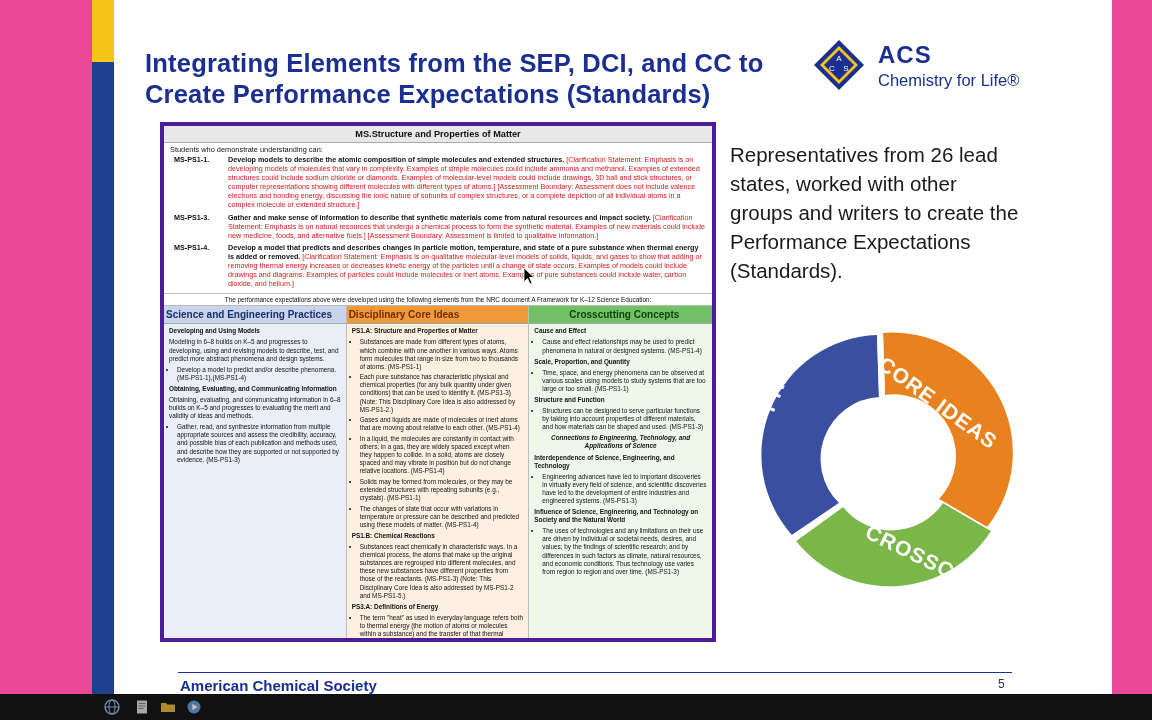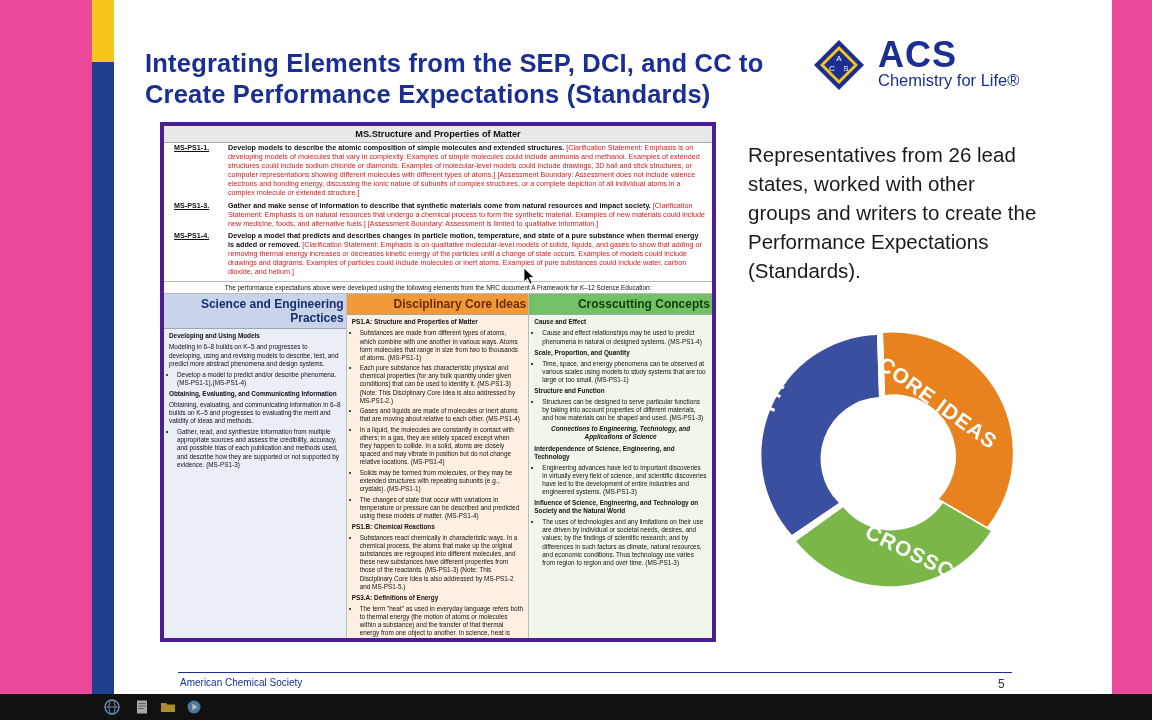--- a/index.html
+++ b/index.html
@@ -9,67 +9,67 @@
   .bar-yellow{position:absolute;left:92px;top:0;width:22px;height:62px;background:#f5c518;}
   .bar-blue{position:absolute;left:92px;top:62px;width:22px;height:632px;background:#1f3f8f;}
   .left-white{position:absolute;left:114px;top:0;width:12px;height:694px;background:#fff;}
 
   .title{position:absolute;left:145px;top:48px;width:700px;color:#1a2f91;font-weight:bold;font-size:25.5px;line-height:31px;letter-spacing:.2px;}
 
   
   .acs-logo{position:absolute;left:812px;top:38px;width:215px;height:62px;}
   .acs-diamond{position:absolute;left:0;top:0;width:54px;height:54px;}
   .acs-text{position:absolute;left:66px;top:2px;color:#1a2f91;}
-  .acs-name{font-size:36px;font-weight:bold;letter-spacing:1px;line-height:30px;}
+  .acs-name{font-size:24px;font-weight:bold;letter-spacing:1px;line-height:30px;}
   .acs-tag{font-size:16.5px;line-height:20px;}
 
   
-  .right-para{position:absolute;left:748px;top:140px;width:292px;font-size:20.5px;line-height:29px;color:#1a1a1a;}
+  .right-para{position:absolute;left:730px;top:140px;width:292px;font-size:20.5px;line-height:29px;color:#1a1a1a;}
 
   
   .wheel{position:absolute;left:742px;top:290px;width:290px;height:330px;}
   .wheel svg{position:absolute;left:0;top:0;}
   .wheel-label{position:absolute;color:#fff;font-weight:bold;letter-spacing:1px;}
   .lbl-practices{left:14px;top:116px;font-size:21px;transform:rotate(-68deg);transform-origin:left top;white-space:nowrap;}
   .lbl-core{left:146px;top:62px;font-size:21px;transform:rotate(36deg);transform-origin:left top;white-space:nowrap;}
   .lbl-cross{left:130px;top:230px;font-size:21px;transform:rotate(26deg);transform-origin:left top;white-space:nowrap;}
 
   
   .doc{position:absolute;left:160px;top:122px;width:548px;height:512px;background:#fff;border:4px solid #4c1d95;overflow:hidden;}
   .doc-title{background:#e8e8e8;border-bottom:1px solid #aaa;text-align:center;font-weight:bold;font-size:9.2px;padding:3px 0 3px;color:#111;}
   .doc-sub{font-size:7.4px;padding:2px 6px 1px;color:#111;}
   .pe-block{padding:0 6px 2px 6px;}
   .pe-row{display:flex;font-size:7.2px;line-height:9.1px;margin-bottom:3px;color:#111;}
-  .pe-code{width:54px;flex:0 0 54px;font-weight:bold;padding-left:4px;text-decoration:underline;}
+  .pe-code{width:54px;flex:0 0 54px;font-weight:bold;padding-left:4px;}
   .pe-text{flex:1;}
   .pe-text b{font-weight:bold;}
   .pe-clar{color:#d01a1a;margin-top:32px;}
   .doc-note{font-size:6.4px;text-align:center;border-top:1px solid #bbb;border-bottom:1px solid #bbb;padding:2px 4px;color:#111;}
 
   .cols{display:flex;width:100%;height:352px;}
   .col{width:33.33%;box-sizing:border-box;border-right:1px solid #bdbdbd;}
   .col:last-child{border-right:none;}
-  .col-head{text-align:right;font-weight:bold;font-size:12px;color:#12307a;padding:3px 2px;border-bottom:1px solid #9aa;}
+  .col-head{text-align:left;font-weight:bold;font-size:10px;color:#12307a;padding:3px 2px;border-bottom:1px solid #9aa;}
   .col1 .col-head{background:#c9d4ea;color:#16306e;}
   .col2 .col-head{background:#f29a3a;color:#6b2d00;}
   .col3 .col-head{background:#73c167;color:#10420c;padding-left:40px;}
   .col1 .col-body{background:#e9eef7;}
   .col2 .col-body{background:#fdf0e2;}
   .col3 .col-body{background:#eef7ea;}
   .col-body{height:330px;padding:3px 5px 0 5px;font-size:6.4px;line-height:8.1px;color:#111;overflow:hidden;}
   .col-body p{margin:0 0 3px 0;}
   .col-body .hd{font-weight:bold;}
   .col-body ul{margin:0 0 3px 0;padding-left:8px;}
   .col-body li{margin:0 0 2.5px 0;}
   .italic{font-style:italic;}
   .ctr{text-align:center;font-weight:bold;margin-top:5px;}
 
   
   .footer-line{position:absolute;left:178px;top:672px;width:834px;height:1px;background:#1a2f91;}
-  .footer-text{position:absolute;left:180px;top:677px;font-size:10px;color:#1a2f91;font-weight:normal;}
+  .footer-text{position:absolute;left:180px;top:677px;font-size:15px;color:#1a2f91;font-weight:bold;}
   .page-num{position:absolute;left:998px;top:677px;font-size:12px;color:#333;}
 
   
   .osbar{position:absolute;left:0;top:694px;width:1152px;height:26px;background:#111;}
   .osbar .ic{position:absolute;top:5px;width:16px;height:16px;opacity:.75;}
   .cursor{position:absolute;left:524px;top:268px;width:12px;height:18px;}
 </style>
 </head>
 <body>
 
@@ -109,20 +109,21 @@
         <path d="M -95,80 L -91,86 L -44,52 L -48,48 Z" fill="#ffffff"></path>
       </g>
     </svg>
     <div class="wheel-label lbl-practices">PRACTICES</div>
     <div class="wheel-label lbl-core">CORE IDEAS</div>
     <div class="wheel-label lbl-cross">CROSSCUTTING</div>
   </div>
 
   <div class="doc">
     <div class="doc-title">MS.Structure and Properties of Matter</div>
+    <div class="doc-sub">Students who demonstrate understanding can:</div>
     <div class="pe-block" id="pe-list">
         <div class="pe-row">
           <div class="pe-code">MS-PS1-1.</div>
           <div class="pe-text"><b>Develop models to describe the atomic composition of simple molecules and extended structures. </b><span class="pe-clar">[Clarification Statement:  Emphasis is on developing models of molecules that vary in complexity. Examples of simple molecules could include ammonia and methanol. Examples of extended structures could include sodium chloride or diamonds. Examples of molecular-level models could include drawings, 3D ball and stick structures, or computer representations showing different molecules with different types of atoms.] [Assessment Boundary:  Assessment does not include valence electrons and bonding energy, discussing the ionic nature of subunits of complex structures, or a complete depiction of all individual atoms in a complex molecule or extended structure.]</span></div>
         </div>
         <div class="pe-row">
           <div class="pe-code">MS-PS1-3.</div>
           <div class="pe-text"><b>Gather and make sense of information to describe that synthetic materials come from natural resources and impact society. </b><span class="pe-clar">[Clarification Statement:  Emphasis is on natural resources that undergo a chemical process to form the synthetic material. Examples of new materials could include new medicine, foods, and alternative fuels.] [Assessment Boundary:  Assessment is limited to qualitative information.]</span></div>
         </div>
         <div class="pe-row">

